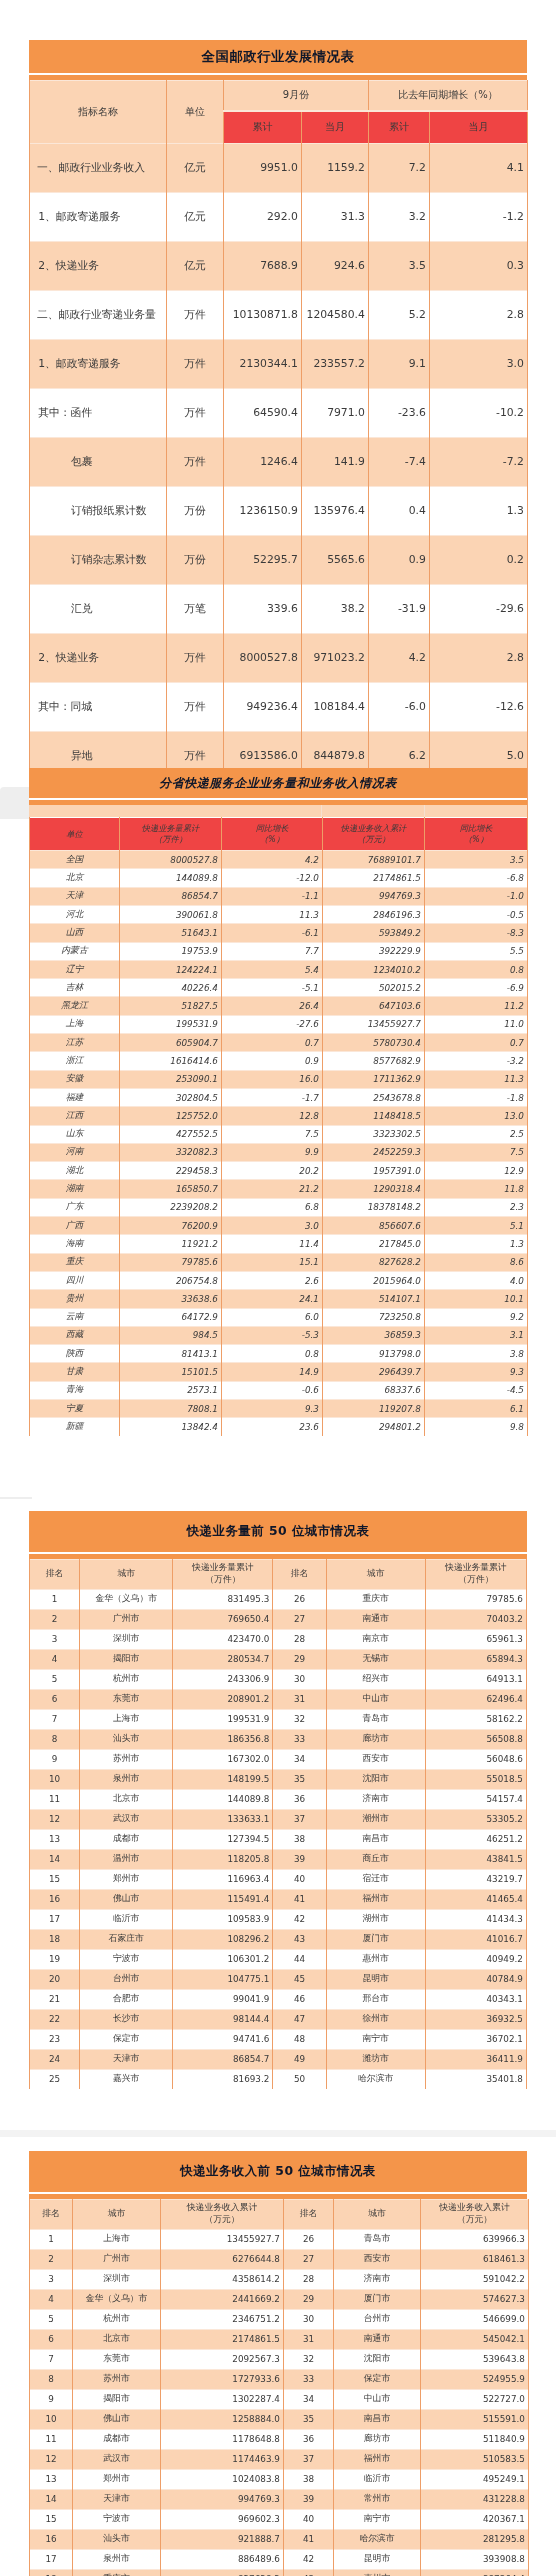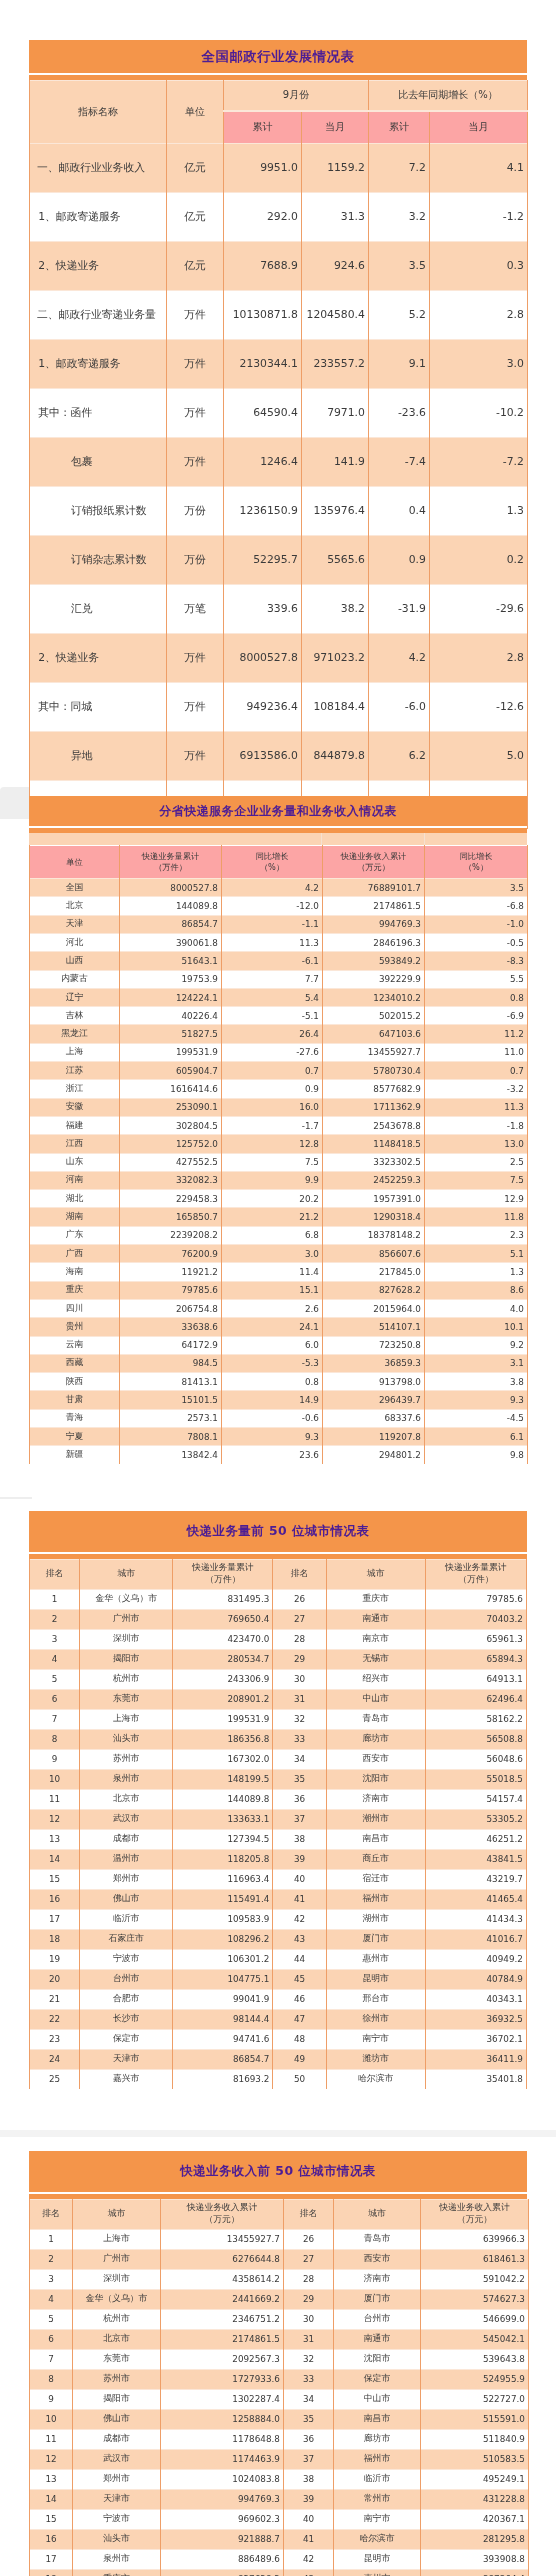--- a/index.html
+++ b/index.html
@@ -1,32 +1,32 @@
 <!DOCTYPE html>
 <html style="font-size:8.2px"><head>
 <meta charset="utf-8">
 <style>
   html, body { margin: 0; padding: 0; background: #ffffff; }
   body { width: 556px; height: 2778px; position: relative; overflow: hidden;
          font-family: "DejaVu Sans", "Liberation Sans", sans-serif; color: #3a3a3a; }
   .tbl { position: absolute; left: 29px; width: 498px; }
-  .title-bar { background: #f4954a; color: #4c1d95; font-weight: bold; text-align: center;
+  .title-bar { background: #f4954a; color: #0f172a; font-weight: bold; text-align: center;
                display: flex; align-items: center; justify-content: center; letter-spacing: 0.5px; }
   .title-gap { height: 1.5px; background: #fff; }
   .title-stripe { background: #f4954a; }
   table { border-collapse: collapse; width: 100%; table-layout: fixed; }
   td, th { border-left: 0.5px solid #ee9e67; border-right: 0.5px solid #ee9e67; font-weight: normal;
            padding: 0 3.1px; overflow: hidden; white-space: nowrap; }
   tr.odd td { background: #fbd4b4; }
   tr.even td { background: #ffffff; }
   tr { border-top: 1px solid #fbe7d8; }
   td.num { text-align: right; }
   td.ctr { text-align: center; }
   th { background: #fbd4b4; text-align: center; line-height: 1.35; }
-  th.white { background: #fca5a5; }
+  th.white { background: #ef4444; }
   .note { background: #fbd4b4; border-top: 1.5px solid #fbe7d8; border-bottom: 1px solid #fbe7d8; padding-left: 5.2px; display: flex; align-items: center; }
   .side-tab { position: absolute; left: 0; width: 32px; border-radius: 4.1px 4.1px 0 0; background: #eeeeee; }
   .sep { position: absolute; left: 0; width: 556px; background: #f3f3f3; }
 
   
   #t1 .title-bar { height: 33px; font-size: 13.4px; }
   #t1 .title-stripe { height: 5.2px; }
   #t1 th { font-size: 10px; }
   #t1 td { font-size: 10.8px; height: 48px; }
   #t1 td.indent1 { padding-left: 8.2px; }
@@ -190,21 +190,21 @@
           <td class="num">137705.3</td>
           <td class="num">17959.1</td>
           <td class="num">-12.6</td>
           <td class="num">9.3</td>
         </tr>
       </tbody>
   </table>
   <div class="note" style="height:19.6px;font-size:10.3px;">注：邮政行业业务收入中未包括邮政储蓄银行直接营业收入。</div>
 </div>
 
-<div class="tbl" id="t2" style="top:796px;">
+<div class="tbl" id="t2" style="top:768px;font-style:italic;">
   <div class="title-bar">分省快递服务企业业务量和业务收入情况表</div>
   <div class="title-gap"></div>
   <div class="title-stripe"></div>
   <div class="blank-band">
     <div style="width:292px"></div>
       <div style="width:102px"></div>
       <div style="flex:1;border-right:none"></div>
   </div>
   <table>
     <colgroup>

